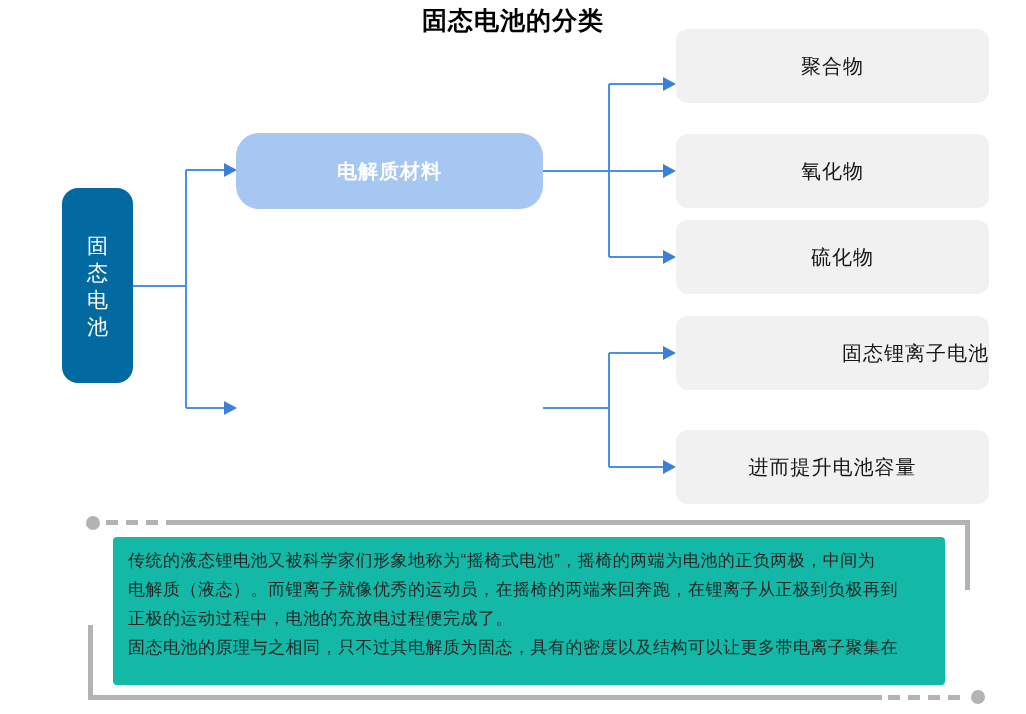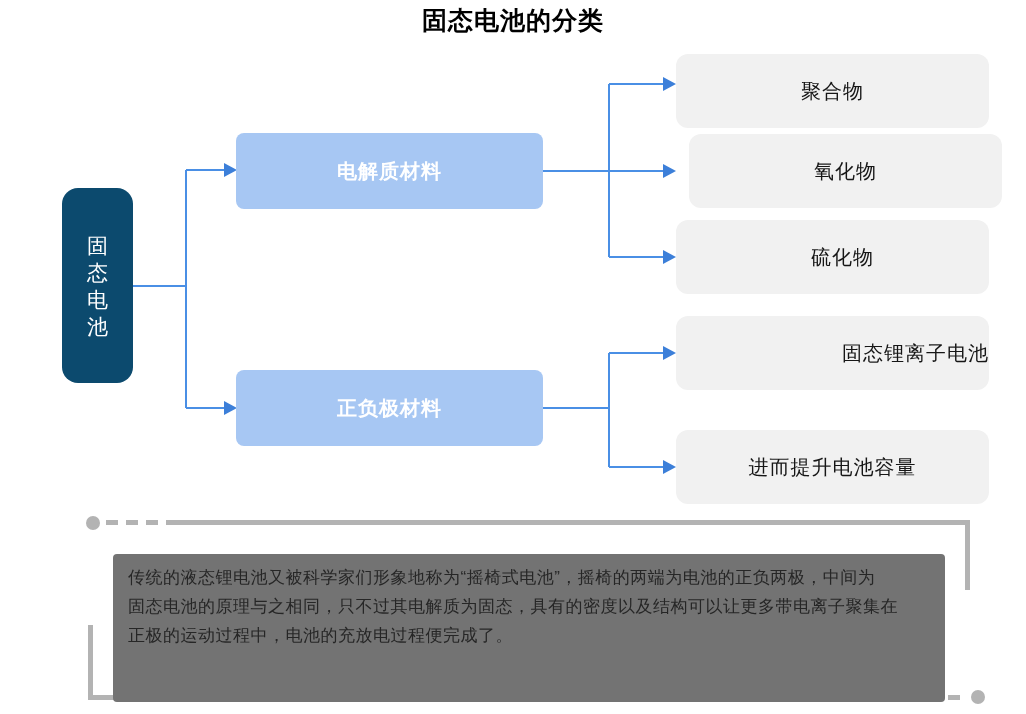--- a/index.html
+++ b/index.html
@@ -16,43 +16,43 @@
     text-align: center; font-size: 25px; font-weight: 700; color: #000000;
     margin: 0; letter-spacing: 1px;
   }
 
   .connector-svg { position: absolute; top: 0; left: 0; width: 1026px; height: 714px; }
 
   .node { position: absolute; display: flex; align-items: center; justify-content: center; box-sizing: border-box; }
 
   .root-box {
     left: 62px; top: 188px; width: 71px; height: 195px;
-    background: #0c4a6e; border-radius: 16px;
+    background: #0369a1; border-radius: 16px;
   }
   .root-label {
     display: block; width: 24px; color: #ffffff;
     font-size: 21px; font-weight: 500; line-height: 27px;
     word-break: break-all; text-align: center;
   }
 
   .branch-box {
     left: 236px; width: 307px; height: 76px;
-    background: #A7C7F3; border-radius: 8px;
+    background: #A7C7F3; border-radius: 23px;
     color: #ffffff; font-size: 20px; font-weight: 600; letter-spacing: 1px;
   }
   .branch-1 { top: 133px; }
   .branch-2 { top: 370px; }
 
   .leaf-box {
     left: 676px; width: 313px; height: 74px;
     background: #F1F1F1; border-radius: 12px;
     color: #161616; font-size: 20px; font-weight: 500; letter-spacing: 1px;
   }
-  .leaf-1 { top: 54px; }
-  .leaf-2 { top: 134px; margin-left: 13px; }
+  .leaf-1 { top: 29px; }
+  .leaf-2 { top: 134px; }
   .leaf-3 { top: 220px; padding-left: 20px; }
   .leaf-4 { top: 316px; justify-content: flex-end; }
   .leaf-5 { top: 430px; }
 
   
   .fcircle {
     position: absolute; width: 14px; height: 14px;
     border-radius: 50%; background: #b3b3b3;
   }
   .fcircle-top { left: 86px; top: 516px; }
@@ -63,22 +63,22 @@
   }
   .fdash-top { left: 106px; top: 520px; width: 70px; }
   .fdash-bottom { left: 888px; top: 695px; width: 80px; }
   .fline { position: absolute; background: #b3b3b3; }
   .fline-top { left: 176px; top: 520px; width: 794px; height: 5px; }
   .fline-right { left: 965px; top: 520px; width: 5px; height: 70px; }
   .fline-bottom { left: 88px; top: 695px; width: 794px; height: 5px; }
   .fline-left { left: 88px; top: 625px; width: 5px; height: 75px; }
 
   .note {
-    position: absolute; left: 113px; top: 554px; width: 832px; height: 148px;
-    background: #737373; border-radius: 4px;
+    position: absolute; left: 113px; top: 537px; width: 832px; height: 148px;
+    background: #14b8a6; border-radius: 4px;
     box-sizing: border-box; padding: 9px 15px;
   }
   .note-line {
     font-size: 17px; line-height: 29px; color: #262626;
     white-space: nowrap; letter-spacing: 0.5px;
   }
 </style>
 </head>
 <body>
 
@@ -102,23 +102,20 @@
     <polygon points="663,460 663,474 676,467" fill="#3C7FD9"></polygon>
   </svg>
 
   <div class="node root-box">
     <span class="root-label">固态电池</span>
   </div>
 
   <div class="node branch-box branch-1">
     <span>电解质材料</span>
   </div>
-  <div class="node branch-box branch-2">
-    <span>正负极材料</span>
-  </div>
 
   <div class="node leaf-box leaf-1">
     <span>聚合物</span>
   </div>
   <div class="node leaf-box leaf-2">
     <span>氧化物</span>
   </div>
   <div class="node leaf-box leaf-3">
     <span>硫化物</span>
   </div>
@@ -133,17 +130,18 @@
   <div class="fdash fdash-top"></div>
   <div class="fline fline-top"></div>
   <div class="fline fline-right"></div>
   <div class="fline fline-left"></div>
   <div class="fline fline-bottom"></div>
   <div class="fdash fdash-bottom"></div>
   <div class="fcircle fcircle-bottom"></div>
 
   <div class="note">
     <div class="note-line">传统的液态锂电池又被科学家们形象地称为“摇椅式电池”，摇椅的两端为电池的正负两极，中间为</div>
+    <div class="note-line">电解质（液态）。而锂离子就像优秀的运动员，在摇椅的两端来回奔跑，在锂离子从正极到负极再到</div>
+    <div class="note-line">正极的运动过程中，电池的充放电过程便完成了。</div>
     <div class="note-line">固态电池的原理与之相同，只不过其电解质为固态，具有的密度以及结构可以让更多带电离子聚集在</div>
-    <div class="note-line">正极的运动过程中，电池的充放电过程便完成了。</div>
   </div>
 
 </div>
 
 </body></html>

